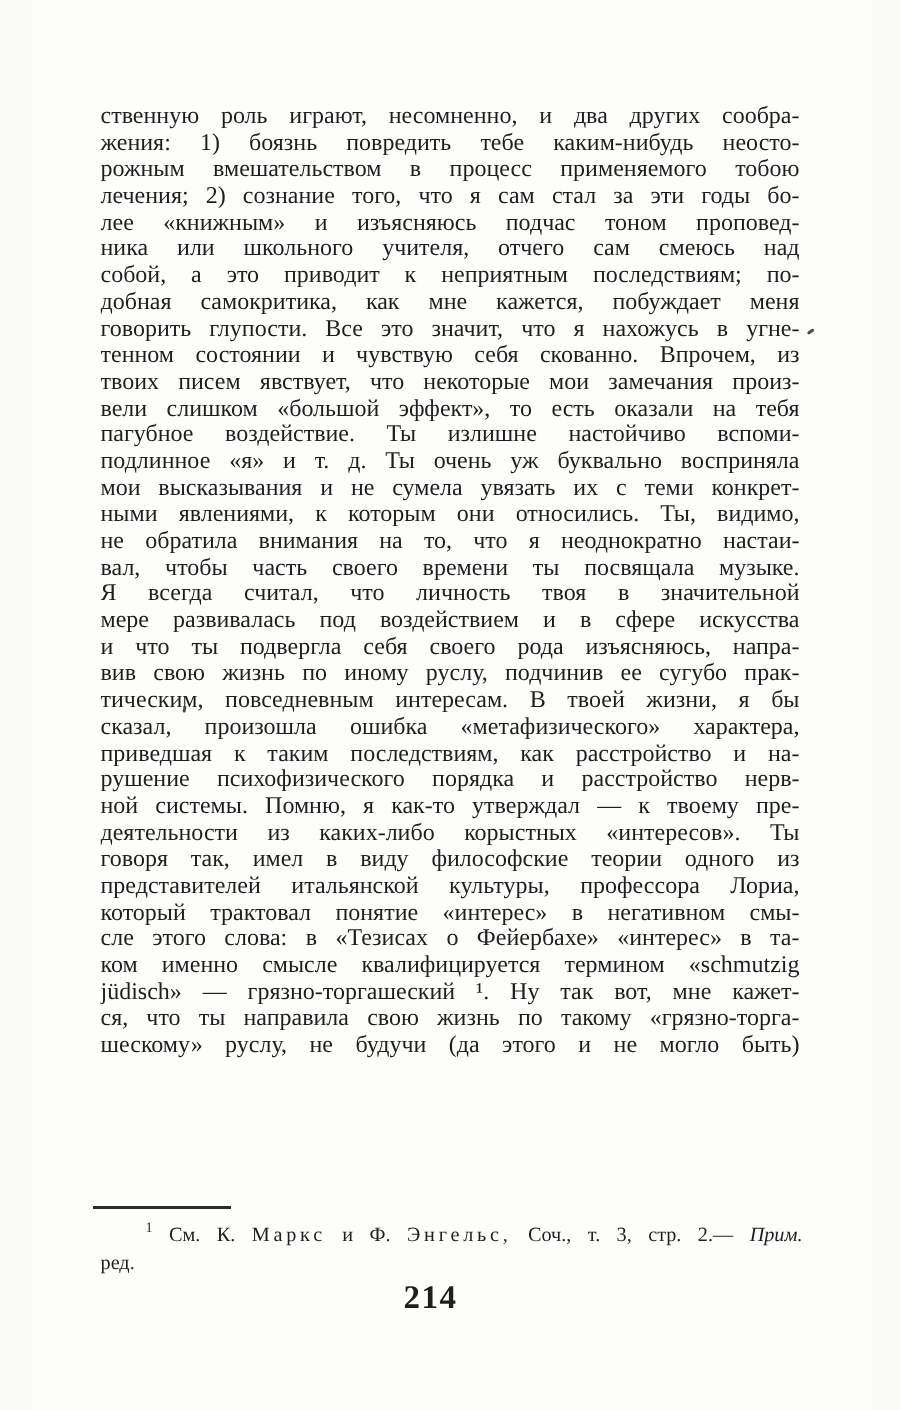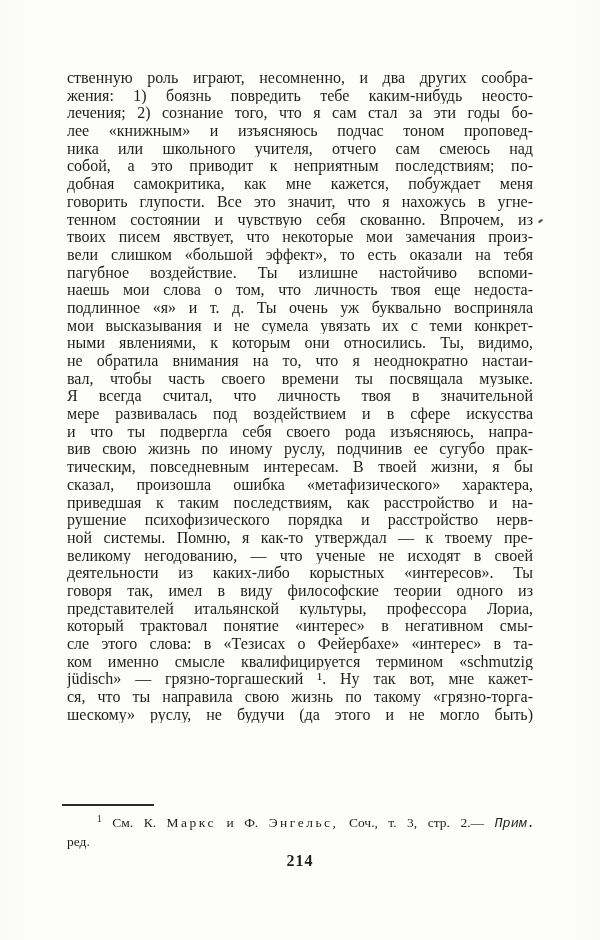--- a/index.html
+++ b/index.html
@@ -60,30 +60,29 @@
   .fn-marker {
     font-size: 9.5px;
     vertical-align: super;
     line-height: 0;
   }
   .sp {
     letter-spacing: 2.5px;
   }
   .em-italic {
     font-style: italic;
-    font-family: Liberation Mono, monospace;
   }
   .page-number {
     position: absolute;
-    left: 67px;
+    left: 54px;
     top: 852px;
     width: 466px;
     text-align: center;
     font-weight: bold;
-    font-size: 16px;
+    font-size: 22px;
     letter-spacing: 1px;
   }
   .speck {
     position: absolute;
     background: #4a4a4a;
     border-radius: 1px;
   }
   .speck-1 {
     left: 538px;
     top: 220px;
@@ -100,46 +99,45 @@
   }
 </style>
 </head>
 <body>
 
 <div class="page">
 
   <main class="text-block">
       <div class="line">ственную роль играют, несомненно, и два других сообра-</div>
       <div class="line">жения: 1) боязнь повредить тебе каким-нибудь неосто-</div>
+      <div class="line">рожным вмешательством в процесс применяемого тобою</div>
       <div class="line">лечения; 2) сознание того, что я сам стал за эти годы бо-</div>
       <div class="line">лее «книжным» и изъясняюсь подчас тоном проповед-</div>
       <div class="line">ника или школьного учителя, отчего сам смеюсь над</div>
       <div class="line">собой, а это приводит к неприятным последствиям; по-</div>
       <div class="line">добная самокритика, как мне кажется, побуждает меня</div>
       <div class="line">говорить глупости. Все это значит, что я нахожусь в угне-</div>
       <div class="line">тенном состоянии и чувствую себя скованно. Впрочем, из</div>
       <div class="line">твоих писем явствует, что некоторые мои замечания произ-</div>
       <div class="line">вели слишком «большой эффект», то есть оказали на тебя</div>
       <div class="line">пагубное воздействие. Ты излишне настойчиво вспоми-</div>
-      <div class="line">наешь мои слова о том, что личность твоя еще недоста-</div>
       <div class="line">подлинное «я» и т. д. Ты очень уж буквально восприняла</div>
       <div class="line">мои высказывания и не сумела увязать их с теми конкрет-</div>
       <div class="line">ными явлениями, к которым они относились. Ты, видимо,</div>
       <div class="line">не обратила внимания на то, что я неоднократно настаи-</div>
       <div class="line">вал, чтобы часть своего времени ты посвящала музыке.</div>
       <div class="line">Я всегда считал, что личность твоя в значительной</div>
       <div class="line">мере развивалась под воздействием и в сфере искусства</div>
       <div class="line">и что ты подвергла себя своего рода изъясняюсь, напра-</div>
       <div class="line">вив свою жизнь по иному руслу, подчинив ее сугубо прак-</div>
       <div class="line">тическим, повседневным интересам. В твоей жизни, я бы</div>
       <div class="line">сказал, произошла ошибка «метафизического» характера,</div>
       <div class="line">приведшая к таким последствиям, как расстройство и на-</div>
       <div class="line">рушение психофизического порядка и расстройство нерв-</div>
       <div class="line">ной системы. Помню, я как-то утверждал — к твоему пре-</div>
-      <div class="line">великому негодованию, — что ученые не исходят в своей</div>
       <div class="line">деятельности из каких-либо корыстных «интересов». Ты</div>
       <div class="line">говоря так, имел в виду философские теории одного из</div>
       <div class="line">представителей итальянской культуры, профессора Лориа,</div>
       <div class="line">который трактовал понятие «интерес» в негативном смы-</div>
       <div class="line">сле этого слова: в «Тезисах о Фейербахе» «интерес» в та-</div>
       <div class="line">ком именно смысле квалифицируется термином «schmutzig</div>
       <div class="line">jüdisch» — грязно-торгашеский ¹. Ну так вот, мне кажет-</div>
       <div class="line">ся, что ты направила свою жизнь по такому «грязно-торга-</div>
       <div class="line">шескому» руслу, не будучи (да этого и не могло быть)</div>
     </main>

